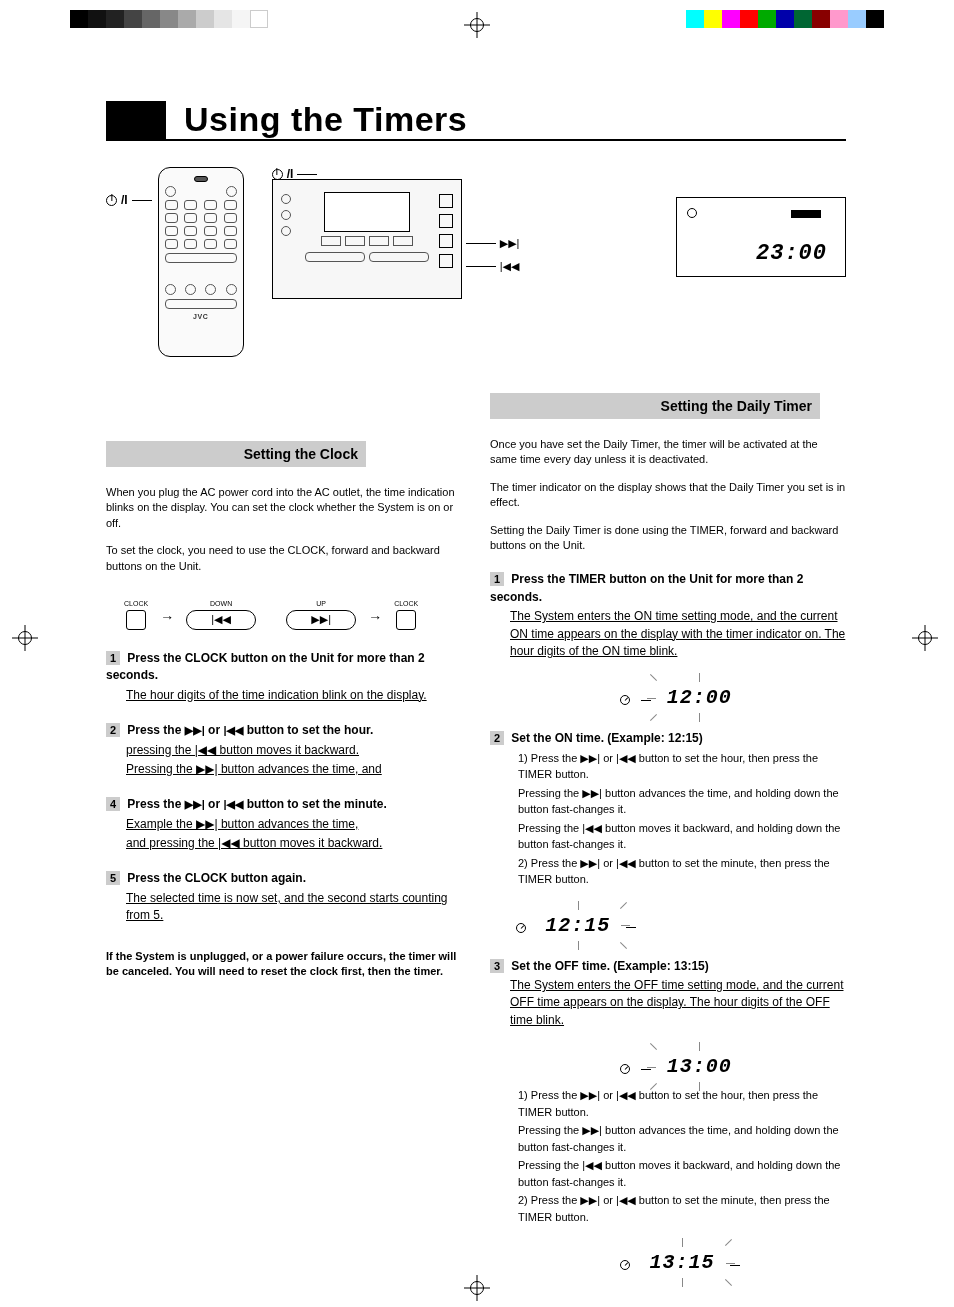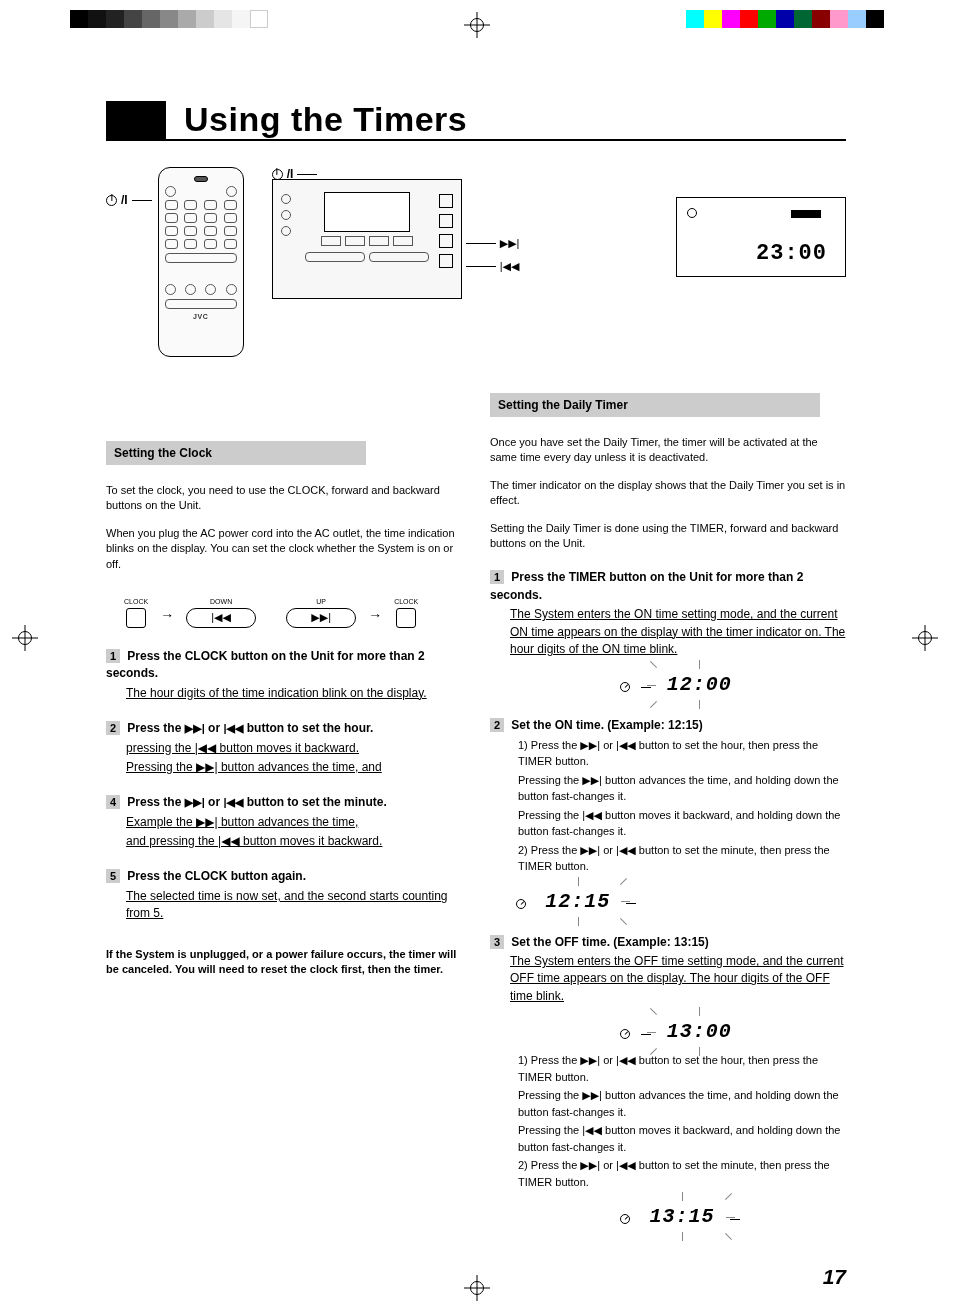--- a/index.html
+++ b/index.html
@@ -73,30 +73,30 @@
   .front-row2 { display:flex; align-items:flex-start;}
 
   .display-panel {
     width: 170px; height: 80px; border:1.5px solid #000; margin-left:auto; margin-top:30px;
     position:relative; background:#fff;
   }
   .display-panel .knob { position:absolute; left:10px; top:10px; width:10px;height:10px; border:1px solid #000; border-radius:50%;}
   .display-panel .bar { position:absolute; right:24px; top:12px; width:30px; height:8px; background:#000;}
   .display-panel .digits {
     position:absolute; right:18px; bottom:10px;
-    font-family: "Courier New", monospace; 
+    font-family: "Courier New", monospace; font-style: italic;
     font-size: 22px; letter-spacing: 1px; font-weight:600;
   }
 
   
   .cols { display:flex; gap: 28px; margin-top: 36px; }
   .col { flex: 1 1 0; }
   .section-header {
-    background:#ccc; font-weight:800; font-size:12px;
-    padding: 5px 8px; margin-bottom: 18px; display:inline-block; min-width: 260px;
+    background:#ccc; font-weight:800; font-size:14px;
+    padding: 5px 8px; margin-bottom: 18px; display:inline-block; min-width: 260px; text-align: right;
   }
   .col.left .section-header { margin-top: 48px; }
   .col.right .section-header { margin-top: 0px; width: 330px;}
 
   .intro { font-size:11px; line-height:1.4; margin-bottom:12px; }
 
   .button-seq { display:flex; align-items:center; gap:12px; margin: 26px 0 20px 18px; font-size:11px;}
   .sq { width:20px; height:20px; border:1.5px solid #000; border-radius:3px; }
   .pill { width:70px; height:20px; border:1.5px solid #000; border-radius:10px; display:flex; align-items:center; justify-content:center; font-size:9px;}
   .arrow { font-size:14px; }
@@ -112,21 +112,21 @@
   }
   .step-head { font-weight:700; }
   .step-body { margin-left: 20px; margin-top: 2px; font-weight:400;text-decoration:underline;}
   .step-body p { margin: 2px 0; }
   .glyph { font-family: Arial; font-size:11px; }
 
   .caution { margin-top: 24px; font-size:11px; line-height:1.4;}
   .caution .ch { font-weight:700; }
 
   
-  .mini-disp-wrap { position:relative; margin: 12px 0 6px 26px; }
+  .mini-disp-wrap { position:relative; margin: 23px 0 6px 26px; }
   .mini-disp {
     font-family: "Courier New", monospace; font-style: italic;
     font-size: 20px; letter-spacing:1px; font-weight:600;
     display:inline-block; position:relative; padding: 0 10px;
   }
   .timer-icon { width:10px;height:10px;border:1px solid #000;border-radius:50%; display:inline-block; position:relative; margin-right:6px; vertical-align:middle;}
   .timer-icon::after{content:"";position:absolute;left:50%;top:50%;width:4px;height:1px;background:#000;transform-origin:left;transform:rotate(-45deg);}
   .dash { display:inline-block; width:10px; height:1px; background:#000; vertical-align:middle; margin:0 2px;}
 
   .small-glyphs { margin-left: 28px; font-size:11px; line-height:1.5;}
@@ -299,22 +299,22 @@
       <div class="knob"></div>
       <div class="bar"></div>
       <div class="digits">23:00</div>
     </div>
   </div>
 
   <div class="cols">
 
     <div class="col left">
       <div class="section-header">Setting the Clock</div>
+      <div class="intro">When you plug the AC power cord into the AC outlet, the time indication blinks on the display. You can set the clock whether the System is on or off.</div>
       <div class="intro">To set the clock, you need to use the CLOCK, forward and backward buttons on the Unit.</div>
-      <div class="intro">When you plug the AC power cord into the AC outlet, the time indication blinks on the display. You can set the clock whether the System is on or off.</div>
 
       <div class="button-seq">
         <div class="stack">
             <span class="tinylabel">CLOCK</span>
             <div class="sq"></div>
           </div>
         <span class="arrow">→</span>
         <div class="stack">
             <span class="tinylabel">DOWN</span>
             <div class="pill">

